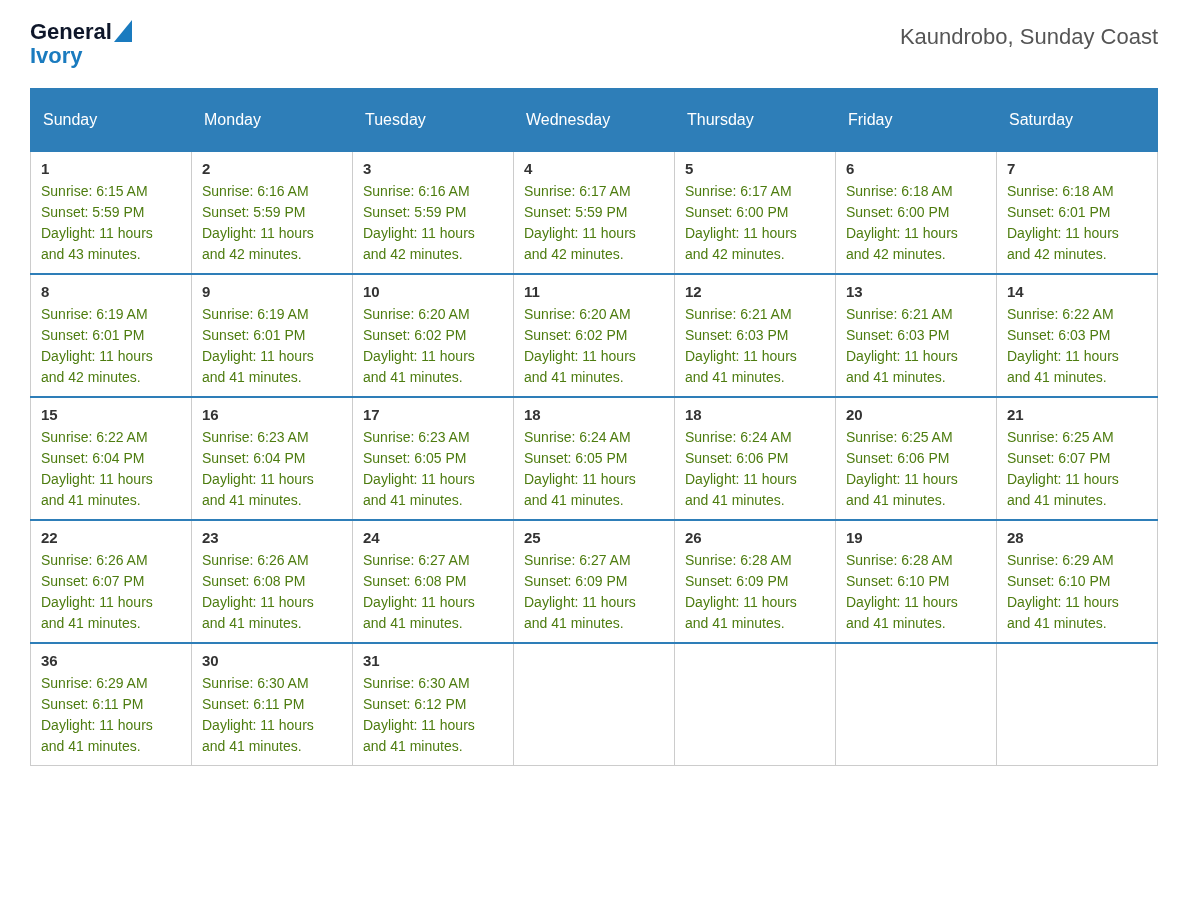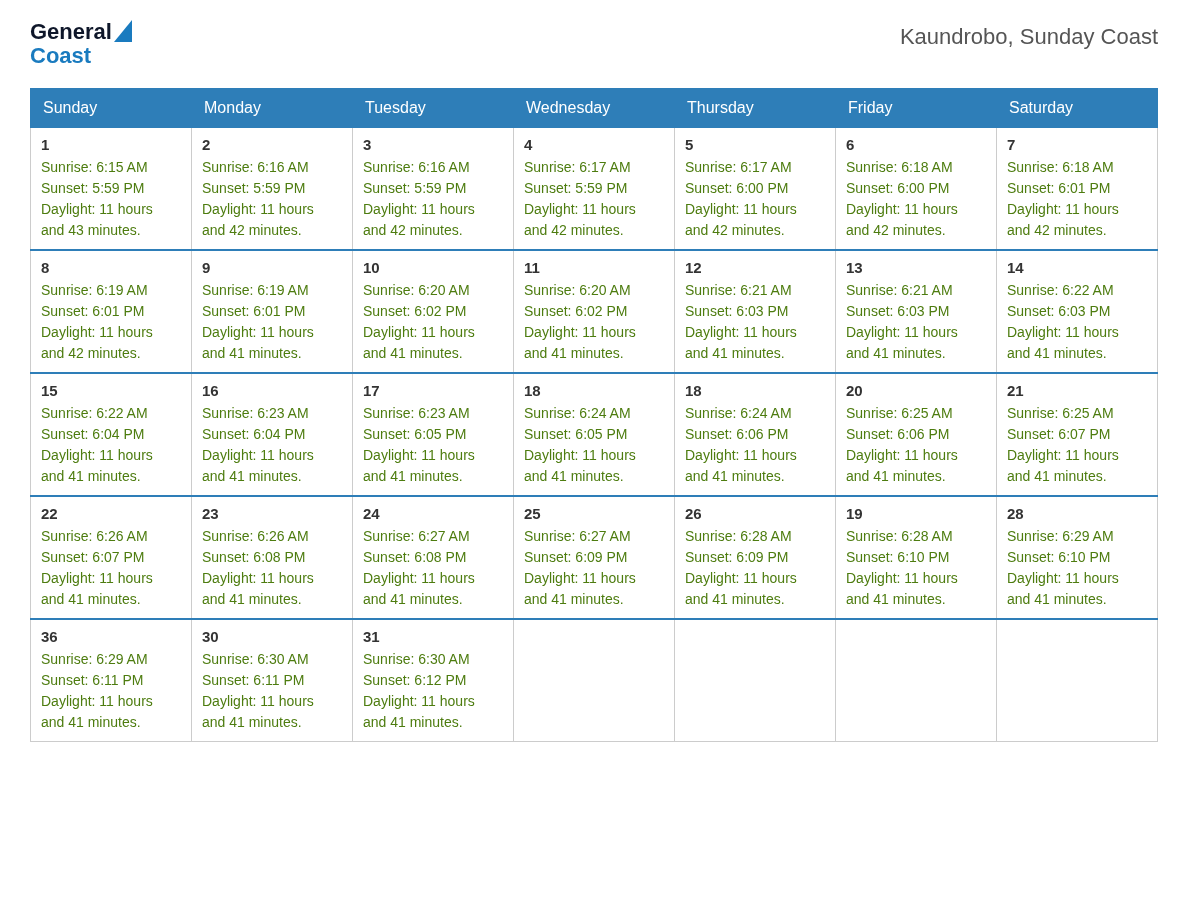--- a/index.html
+++ b/index.html
@@ -49,21 +49,21 @@
     .calendar-table {
       width: 100%;
       border-collapse: collapse;
       border: 1px solid #aaa;
     }
     .calendar-table th {
       background-color: #2e7eb8;
       color: #fff;
       font-size: 16px;
       font-weight: normal;
-      padding: 10px 12px;
+      padding: 22px 12px;
       border: 1px solid #2e7eb8;
       text-align: left;
     }
     .calendar-table td {
       vertical-align: top;
       padding: 8px 10px;
       border: 1px solid #ccc;
       width: calc(100% / 7);
       min-height: 110px;
       font-size: 13px;
@@ -94,21 +94,21 @@
 <div class="header">
   <div class="logo">
     <div style="line-height:1.1;">
       <div style="display:flex; align-items:center;">
         <span class="logo-text-general">General</span>
         <svg width="18" height="22" viewBox="0 0 18 22" style="margin-left:2px; margin-top:-2px;">
           <polygon points="0,22 18,22 18,0" fill="#1a7bbf"></polygon>
         </svg>
       </div>
       <div>
-        <span class="logo-text-blue">Coast</span>
+        <span class="logo-text-blue">Ivory</span>
       </div>
     </div>
   </div>
   <div class="title-block">
     <div class="location">Kaundrobo, Sunday Coast</div>
   </div>
 </div>
 
 <table class="calendar-table">
   <thead>

